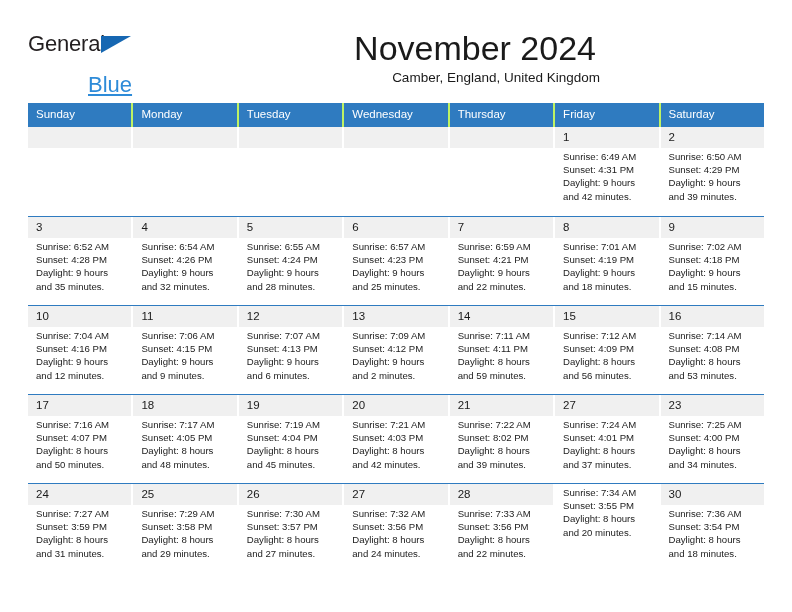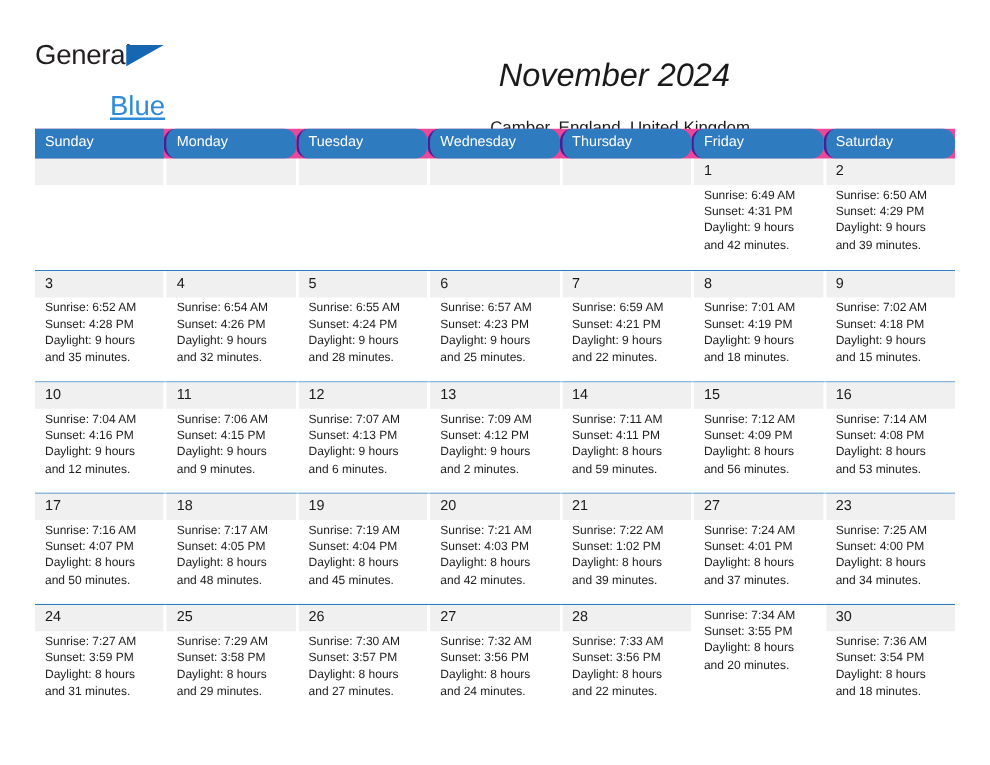--- a/index.html
+++ b/index.html
@@ -64,60 +64,58 @@
     text-decoration: underline;
   }
 
   .title-block {
     position: absolute;
     right: 0;
     top: 0;
     text-align: right;
   }
   .cal-title {
-    font-size: 26px;
+    font-size: 34px;
     line-height: 32px;
     color: #1a1a1a;
     font-weight: normal;
-    margin: 16px;
+    margin: 4px;
     white-space: nowrap;
-    font-style: italic;
   }
   .cal-subtitle {
     font-size: 13.5px;
     line-height: 20px;
     color: #1a1a1a;
     margin: 2px 0 0 0;
     white-space: nowrap;
   }
 
   
   .calendar {
     position: absolute;
     left: 28px;
     top: 103px;
     width: 736px;
   }
   .weekday-header {
     display: flex;
-    background: #ec4899;
+    background: #4c1d95;
     width: 100%;
   }
   .weekday-cell {
     flex: 1 1 0;
     box-sizing: border-box;
     color: #ffffff;
     font-size: 11.5px;
     line-height: 15px;
     padding: 4px 0 5px 8px;
     background: #2f7bc0;
   }
   .weekday-cell + .weekday-cell {
-    border-left: 2px solid #4c1d95;
-    border-radius: 10px;
+    border-left: 2px solid #bef264;
   }
 
   .week-row {
     display: flex;
     width: 100%;
     border-top: 1px solid #2f7bc0;
     height: 89px;
     box-sizing: border-box;
   }
   .week-row.first {
@@ -419,21 +417,21 @@
           <span>Sunrise: 7:21 AM</span>
           <span>Sunset: 4:03 PM</span>
           <span>Daylight: 8 hours</span>
           <span>and 42 minutes.</span>
         </div>
       </div>
       <div class="day-cell">
         <span class="day-num">21</span>
         <div class="day-info">
           <span>Sunrise: 7:22 AM</span>
-          <span>Sunset: 1:02 PM</span>
+          <span>Sunset: 8:02 PM</span>
           <span>Daylight: 8 hours</span>
           <span>and 39 minutes.</span>
         </div>
       </div>
       <div class="day-cell">
         <span class="day-num">27</span>
         <div class="day-info">
           <span>Sunrise: 7:24 AM</span>
           <span>Sunset: 4:01 PM</span>
           <span>Daylight: 8 hours</span>

